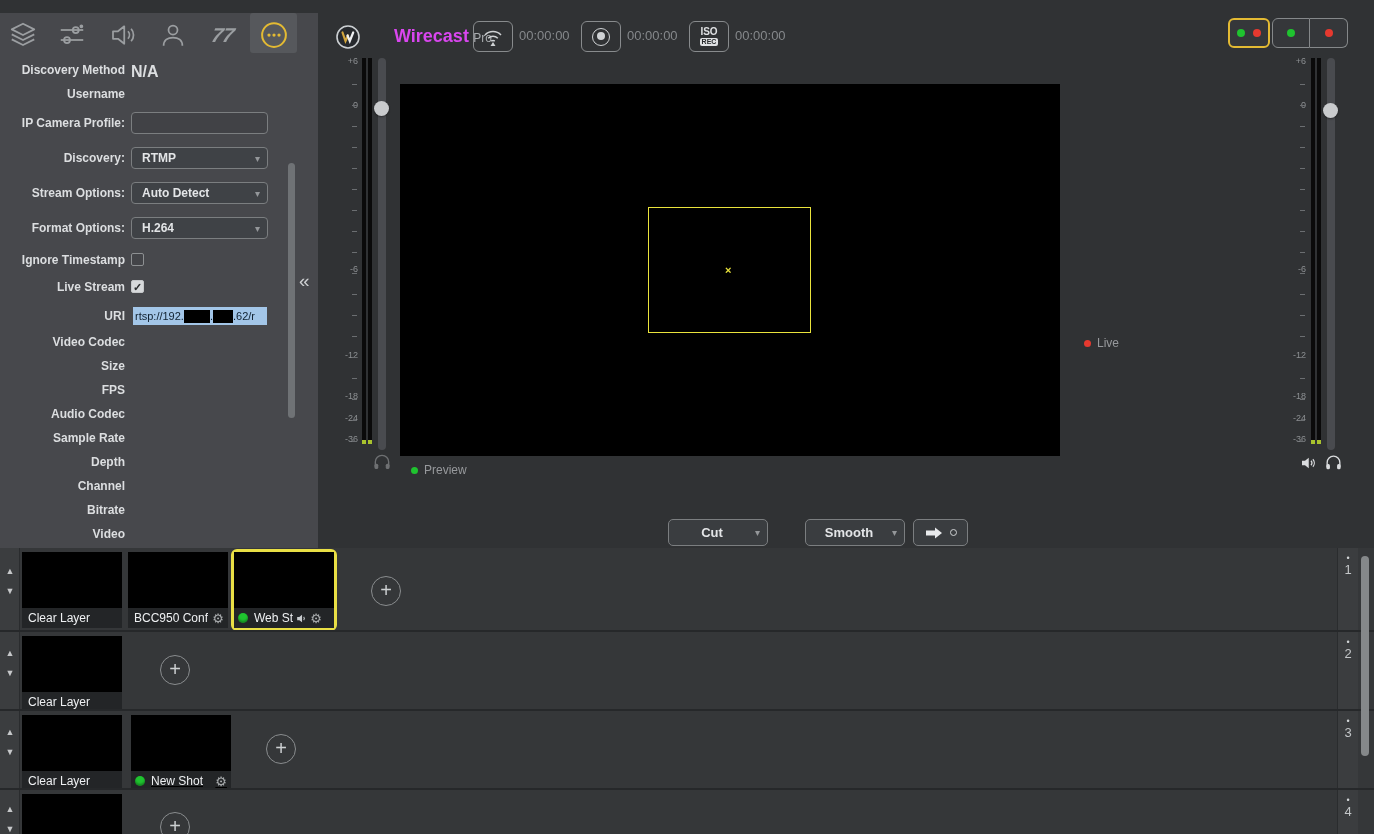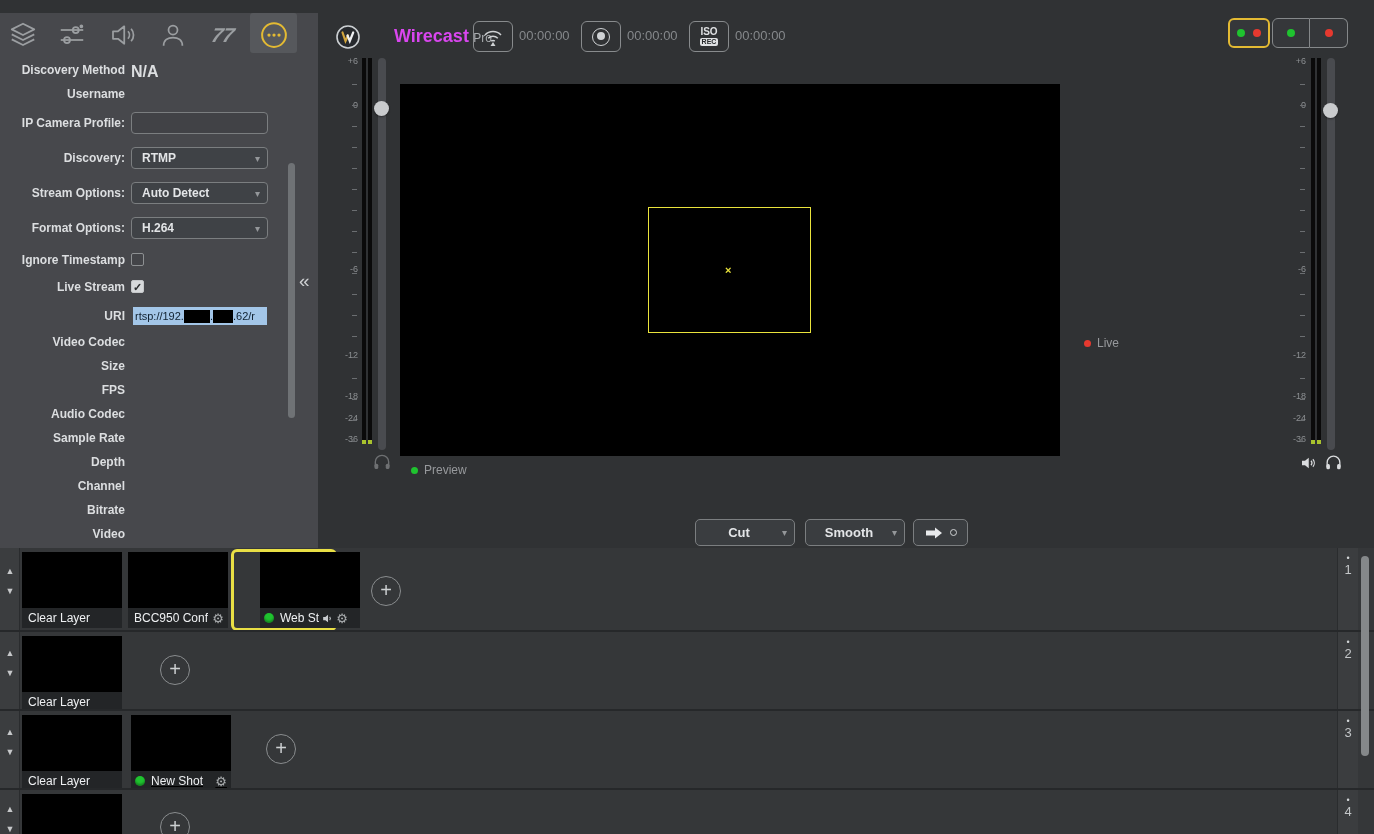--- a/index.html
+++ b/index.html
@@ -300,21 +300,21 @@
     </div>
     <div class="abs" style="left:1324px; top:453px;">
       <svg width="19" height="19" viewBox="0 0 24 24">
           <path d="M4 18v-6a8 8 0 0 1 16 0v6" fill="none" stroke="#dadcde" stroke-width="1.7"></path>
           <rect x="3" y="14" width="4.5" height="6.5" rx="2" fill="#dadcde"></rect>
           <rect x="16.5" y="14" width="4.5" height="6.5" rx="2" fill="#dadcde"></rect>
         </svg>
     </div>
   </div>
 
-  <div class="abs tsel" style="left:695px;">
+  <div class="abs tsel" style="left:668px;">
     <span class="sval">Cut</span>
     <span class="chev">▾</span>
   </div>
   <div class="abs tsel" style="left:805px;">
     <span class="sval">Smooth</span>
     <span class="chev">▾</span>
   </div>
   <div class="abs gobtn">
     <svg width="20" height="14" viewBox="0 0 20 14">
         <path d="M2 4.5h9V1.5L18 7l-7 5.5V9.5H2z" fill="#e8eaec"></path>
@@ -335,21 +335,21 @@
             <span class="txt">Clear Layer</span>
           </div>
       </div>
       <div class="abs shot" style="left:128px;">
         <div class="shot-img webcam"></div>
         <div class="shot-label">
           <span class="txt">BCC950 Conf</span>
           <span class="gear">⚙</span>
         </div>
       </div>
-      <div class="abs shot selected-wrap" style="left:231px;padding-left:26px;">
+      <div class="abs shot selected-wrap" style="left:231px;">
         <div class="shot-img"></div>
         <div class="shot-label">
           <span class="livedot"></span>
           <span class="txt">Web St</span>
           <span style="margin-left:2px; line-height:0;">
             <svg width="13" height="13" viewBox="0 0 24 24">
                 <path d="M4 9v6h4l5 4V5L8 9H4Z" fill="#c9cccf"></path>
                 <path d="M16 9a4.5 4.5 0 0 1 0 6" fill="none" stroke="#c9cccf" stroke-width="2"></path>
               </svg>
           </span>

